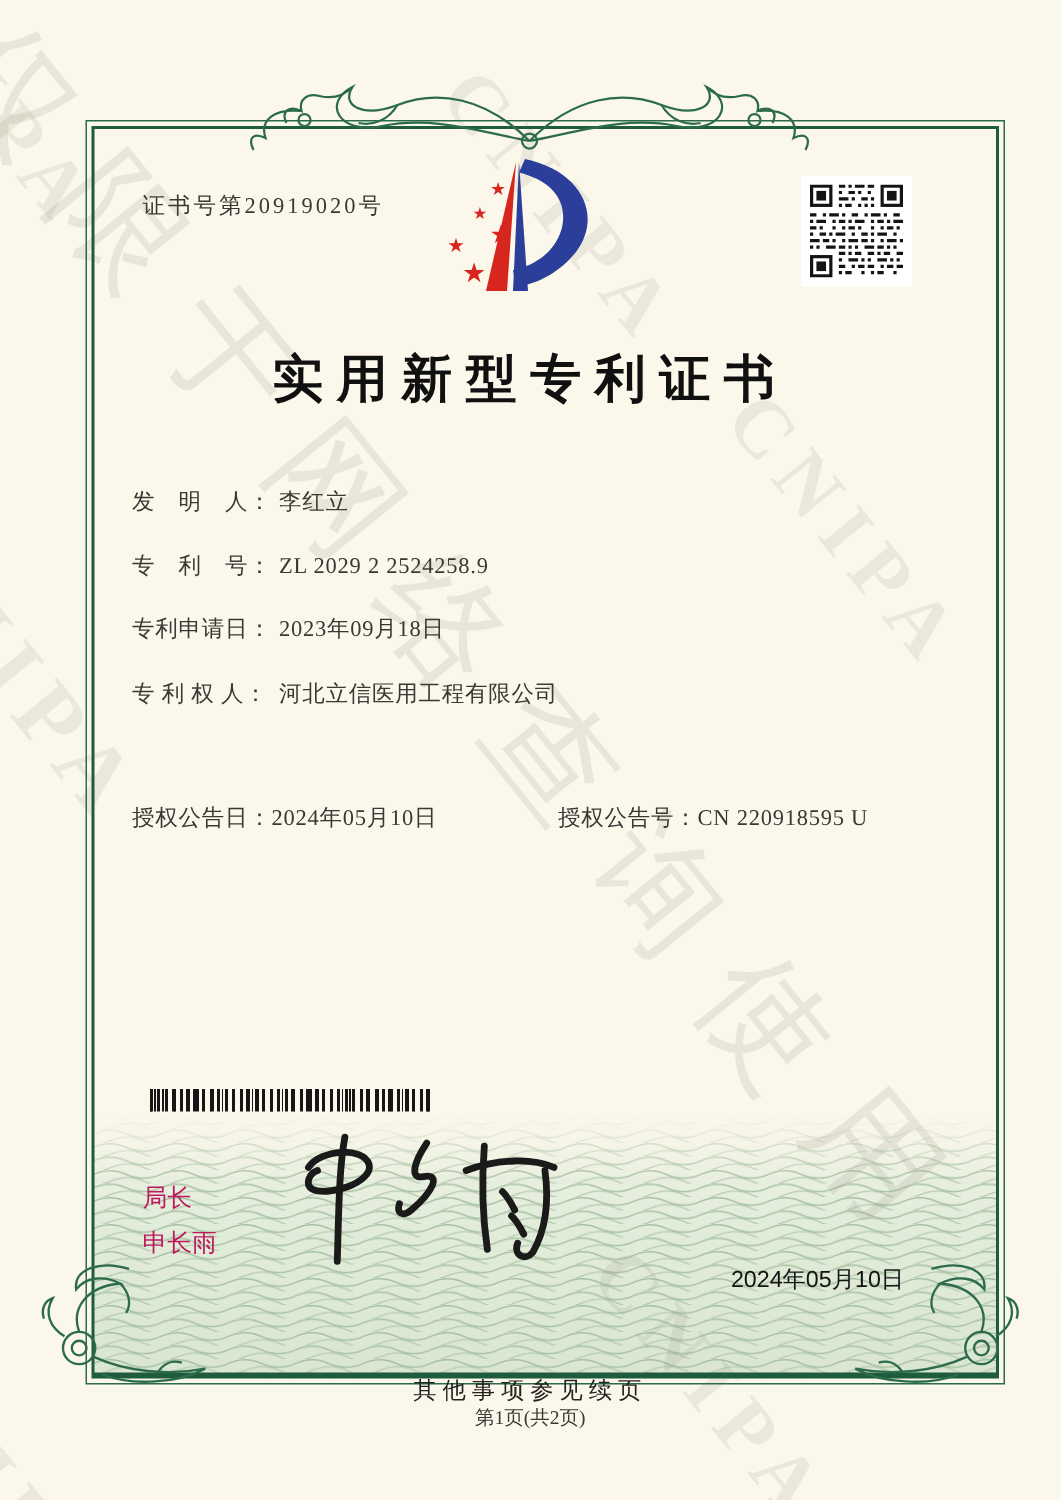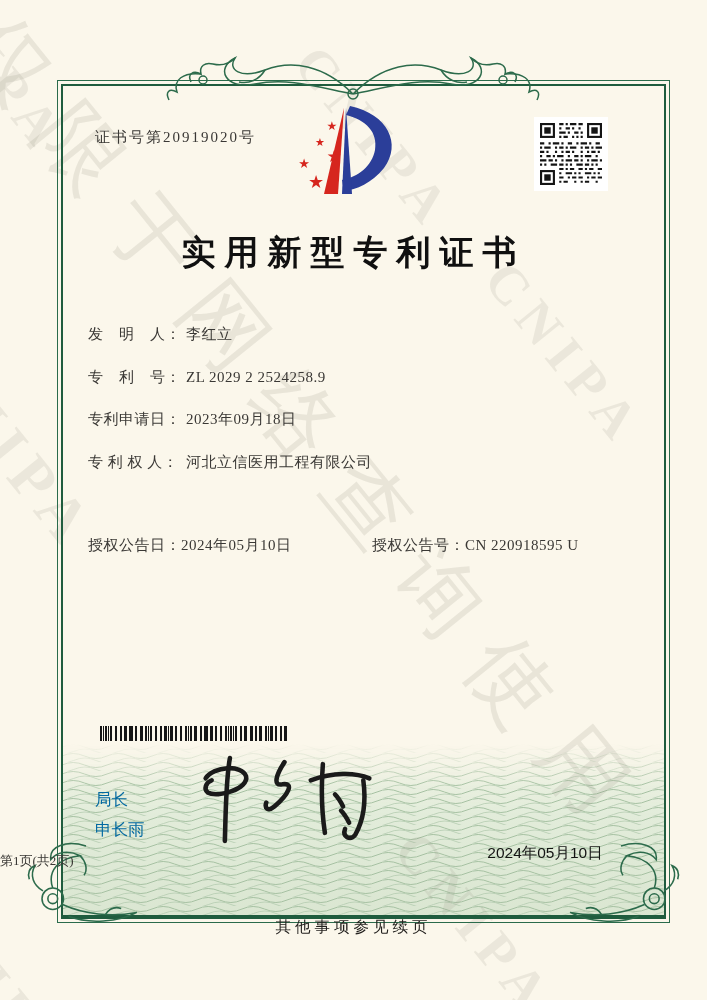--- a/index.html
+++ b/index.html
@@ -47,26 +47,26 @@
   .r1{top:282px}.r2{top:325px}.r3{top:368px}.r4{top:410px}.r5{top:453px}.r6{top:496px}
   .r7a{top:536px}.r7b{top:536px;left:372px}
   .paras{position:absolute;left:86px;top:574px;width:538px;font-size:14.5px;line-height:24px;color:#3a3835;text-align:justify;}
   .paras p{margin:0 0 9px;text-indent:2em;}
   .barcode{position:absolute;left:100px;top:726px;width:188px;height:15px;
     background:
       repeating-linear-gradient(90deg,#161616 0 2px,transparent 2px 5px),
       repeating-linear-gradient(90deg,#161616 0 1px,transparent 1px 8px),
       repeating-linear-gradient(90deg,transparent 0 3px,#161616 3px 4px,transparent 4px 13px);
   }
-  .signer{position:absolute;left:95px;top:784px;font-family:Liberation Sans, sans-serif;
-          font-size:16.5px;line-height:30px;color:#0369a1;}
+  .signer{position:absolute;left:95px;top:784px;font-family:Liberation Serif, serif;
+          font-size:16.5px;line-height:30px;color:#be185d;}
   .signature{position:absolute;left:190px;top:750px;width:195px;height:96px;}
   .issue-date{position:absolute;left:440px;top:843px;width:210px;text-align:center;
               font-family:"Liberation Sans",sans-serif;font-size:15.5px;color:#141414;}
-  .page-info{position:absolute;left:0;top:852px;width:100%;text-align:left;font-size:13px;color:#3a3835;z-index:4;}
+  .page-info{position:absolute;left:0;top:936px;width:100%;text-align:center;font-size:13px;color:#3a3835;z-index:4;}
   .foot-note{position:absolute;left:0;top:917px;width:100%;text-align:center;font-size:15.5px;
              letter-spacing:4px;color:#24221f;}
 </style>
 </head>
 <body>
 
 <div class="page">
 
   <div class="wm-layer">
     <span class="wm wm-cn">仅限于网络查询使用</span>

